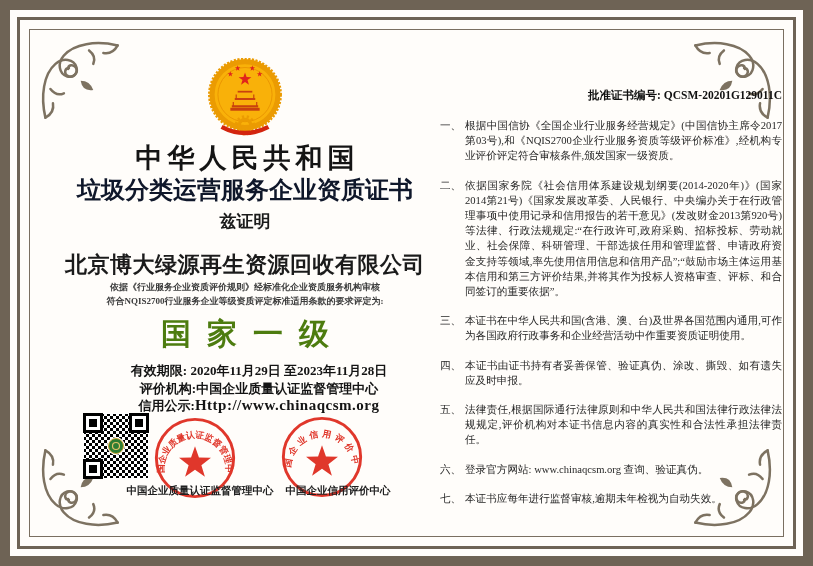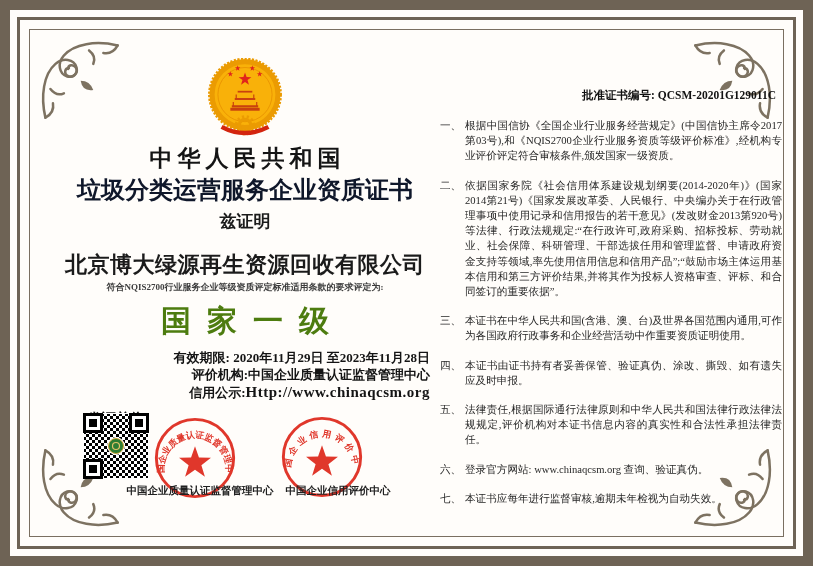--- a/index.html
+++ b/index.html
@@ -14,40 +14,40 @@
   .frame-inner{position:absolute;inset:19px;border:1.5px solid #7a6f60;pointer-events:none;}
   .flourish{position:absolute;width:84px;height:84px;color:#7d7261;}
   .fl-tl{left:27px;top:27px;}
   .fl-tr{right:27px;top:27px;transform:scaleX(-1);}
   .fl-bl{left:27px;bottom:25px;transform:scaleY(-1);}
   .fl-br{right:27px;bottom:25px;transform:scale(-1,-1);}
 
   
   .left-col{position:absolute;left:50px;top:0;width:370px;height:100%;text-align:center;}
   .emblem{display:block;margin:48px auto 0;}
-  .country{font-size:23px;font-weight:bold;letter-spacing:5px;padding-left:5px;margin-top:5px;line-height:27px;color:#141414;}
+  .country{font-size:27px;font-weight:bold;letter-spacing:5px;padding-left:5px;margin-top:5px;line-height:27px;color:#141414;}
   .title{font-size:24px;font-weight:bold;margin-top:4px;line-height:29px;color:#0f172a;}
   .certify{font-size:17px;font-weight:bold;margin-top:6px;line-height:21px;}
   .company{font-size:22px;font-weight:bold;margin-top:20px;line-height:25px;letter-spacing:0.5px;}
   .basis{font-size:9px;font-weight:bold;color:#3c3c3c;margin-top:4px;line-height:13.5px;}
   .grade{font-size:30px;font-weight:bold;color:#4d7c0f;letter-spacing:16px;padding-left:16px;margin-top:9px;line-height:34px;}
-  .info{ text-align:right;margin:11px 0 0 28px;font-size:13px;font-weight:bold;line-height:17.5px;color:#141414;}
+  .info{ text-align:center;margin:11px 0 0 28px;font-size:13px;font-weight:bold;line-height:17.5px;color:#141414;}
   .info .url{font-size:15px;letter-spacing:0.5px;}
   .issuer{text-align:left;margin:9px 0 0 28px;font-size:14px;font-weight:bold;}
   .qr{position:absolute;left:23px;top:403px;}
   .seal{position:absolute;width:84px;height:84px;opacity:0.93;}
   .seal1{left:93px;top:406px;}
   .seal2{left:220px;top:405px;}
   .cap{position:absolute;top:474px;font-size:10.5px;font-weight:bold;text-align:center;color:#202020;}
   .cap1{left:30px;width:220px;}
   .cap2{left:193px;width:170px;}
 
   
   .right-col{position:absolute;left:430px;top:0;width:342px;}
-  .cert-no{margin-top:78px;text-align:right;font-size:11.5px;font-weight:bold;padding-right:6px;color:#111;}
+  .cert-no{margin-top:78px;text-align:right;font-size:11.5px;font-weight:bold;padding-right:0;color:#111;}
   .usage-heading{text-align:center;font-size:17px;font-weight:bold;letter-spacing:13px;padding-left:13px;margin-top:9px;color:#111;}
   .items{margin-top:15px;}
   .item{display:flex;font-size:10.6px;line-height:15.2px;margin-bottom:14px;color:#262626;text-align:justify;}
   .item .no{flex:0 0 25px;}
   .item .txt{flex:1;}
 </style>
 </head>
 <body>
 
 <div class="cert">
@@ -123,20 +123,21 @@
       <circle cx="60" cy="92" r="12" fill="none" stroke="#eb9b02" stroke-width="4" stroke-dasharray="3 3.5"></circle>
       <circle cx="60" cy="92" r="8" fill="none" stroke="#eb9b02" stroke-width="4.5"></circle>
       <path d="M28,94 Q60,111 92,94" fill="none" stroke="#d3250f" stroke-width="6"></path>
     </svg>
 
     <div class="country">中华人民共和国</div>
     <div class="title">垃圾分类运营服务企业资质证书</div>
     <div class="certify">兹证明</div>
     <div class="company">北京博大绿源再生资源回收有限公司</div>
     <div class="basis">
+      <div>依据《行业服务企业资质评价规则》经标准化企业资质服务机构审核</div>
       <div>符合NQIS2700行业服务企业等级资质评定标准适用条款的要求评定为:</div>
     </div>
     <div class="grade">国家一级</div>
 
     <div class="info">
       <div>
         <span>有效期限: </span><span>2020年11月29日 至2023年11月28日</span>
       </div>
       <div>
         <span>评价机构:</span><span>中国企业质量认证监督管理中心</span>

